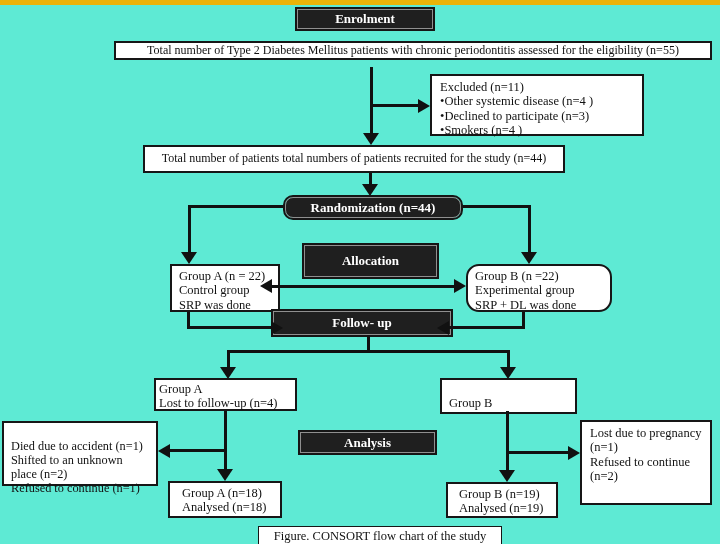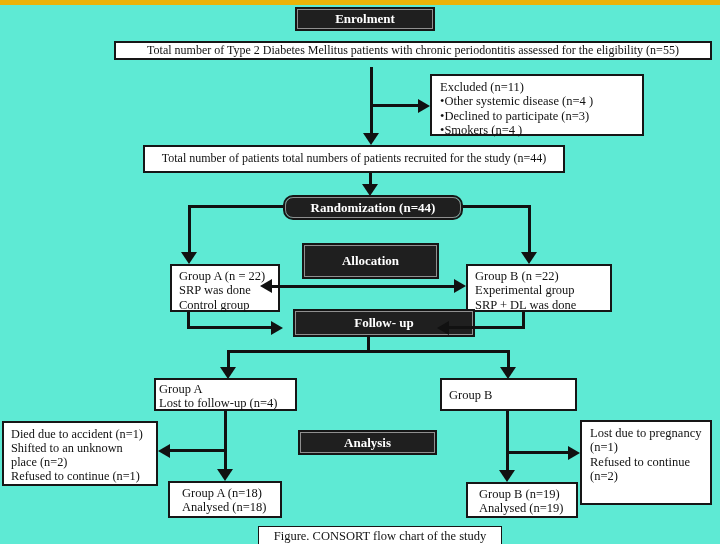--- a/index.html
+++ b/index.html
@@ -61,35 +61,35 @@
   <div class="ah ah-d" style="left:181px;top:247px;"></div>
 
   <div class="ln" style="left:463px;top:200px;width:68px;height:3px;"></div>
   <div class="ln" style="left:528px;top:200px;width:3px;height:48px;"></div>
   <div class="ah ah-d" style="left:521px;top:247px;"></div>
 
   <div class="dark" style="left:304px;top:240px;width:133px;height:32px;">Allocation</div>
 
   <div class="box" style="left:122px;top:259px;width:110px;height:48px;margin-left:48px;">
     <div class="nw">Group A (n = 22)</div>
+    <div class="nw">Control group</div>
     <div class="nw">SRP was done</div>
-    <div class="nw">Control group</div>
   </div>
 
-  <div class="box" style="left:466px;top:259px;width:146px;height:48px;">
+  <div class="box" style="left:466px;top:259px;width:146px;height:48px;border-radius:13px;">
     <div class="nw">Group B (n =22)</div>
     <div class="nw">Experimental group</div>
     <div class="nw">SRP + DL was done</div>
   </div>
 
   <div class="ln" style="left:268px;top:280px;width:190px;height:3px;"></div>
   <div class="ah ah-l" style="left:260px;top:274px;"></div>
   <div class="ah ah-r" style="left:454px;top:274px;"></div>
 
-  <div class="dark" style="left:295px;top:306px;width:178px;height:24px;">Follow- up</div>
+  <div class="dark" style="left:273px;top:306px;width:178px;height:24px;">Follow- up</div>
 
   <div class="ln" style="left:187px;top:307px;width:3px;height:17px;"></div>
   <div class="ln" style="left:187px;top:321px;width:85px;height:3px;"></div>
   <div class="ah ah-r" style="left:271px;top:316px;"></div>
 
   <div class="ln" style="left:522px;top:307px;width:3px;height:17px;"></div>
   <div class="ln" style="left:449px;top:321px;width:76px;height:3px;"></div>
   <div class="ah ah-l" style="left:437px;top:316px;"></div>
 
   <div class="ln" style="left:367px;top:330px;width:3px;height:17px;"></div>
@@ -97,30 +97,30 @@
   <div class="ln" style="left:227px;top:345px;width:3px;height:19px;"></div>
   <div class="ah ah-d" style="left:220px;top:362px;"></div>
   <div class="ln" style="left:507px;top:345px;width:3px;height:19px;"></div>
   <div class="ah ah-d" style="left:500px;top:362px;"></div>
 
   <div class="box" style="left:154px;top:373px;width:143px;height:33px;padding:2px 3px;">
     <div class="nw">Group A</div>
     <div class="nw">Lost to follow-up (n=4)</div>
   </div>
 
-  <div class="box" style="left:440px;top:373px;width:137px;height:33px;padding:8px 7px;">
+  <div class="box" style="left:440px;top:373px;width:137px;height:33px;padding:16px 7px;">
     <div class="nw">Group B</div>
   </div>
 
   <div class="ln" style="left:224px;top:406px;width:3px;height:60px;"></div>
   <div class="ah ah-d" style="left:217px;top:464px;"></div>
   <div class="ln" style="left:169px;top:444px;width:58px;height:3px;"></div>
   <div class="ah ah-l" style="left:158px;top:439px;"></div>
 
-  <div class="box" style="left:2px;top:416px;width:156px;height:65px;padding:4px 7px;font-size:12.3px;">
+  <div class="box" style="left:2px;top:416px;width:156px;height:65px;padding:16px 7px;font-size:12.3px;">
     <div class="nw">Died due to accident (n=1)</div>
     <div class="nw">Shifted to an unknown</div>
     <div class="nw">place (n=2)</div>
     <div class="nw">Refused to continue (n=1)</div>
   </div>
 
   <div class="dark" style="left:300px;top:427px;width:135px;height:21px;">Analysis</div>
 
   <div class="ln" style="left:506px;top:406px;width:3px;height:61px;"></div>
   <div class="ah ah-d" style="left:499px;top:465px;"></div>
@@ -132,20 +132,20 @@
     <div class="nw">(n=1)</div>
     <div class="nw">Refused to continue</div>
     <div class="nw">(n=2)</div>
   </div>
 
   <div class="box" style="left:168px;top:476px;width:114px;height:37px;padding:3px 12px;">
     <div class="nw">Group A (n=18)</div>
     <div class="nw">Analysed (n=18)</div>
   </div>
 
-  <div class="box" style="left:446px;top:477px;width:112px;height:36px;padding:3px 11px;margin-left:20px;">
+  <div class="box" style="left:446px;top:477px;width:112px;height:36px;padding:3px 11px;">
     <div class="nw">Group B (n=19)</div>
     <div class="nw">Analysed (n=19)</div>
   </div>
 
   <div class="box center" style="left:258px;top:521px;width:244px;height:21px;border-width:1px;">Figure. CONSORT flow chart of the study</div>
 
 </div>
 
 </body></html>

